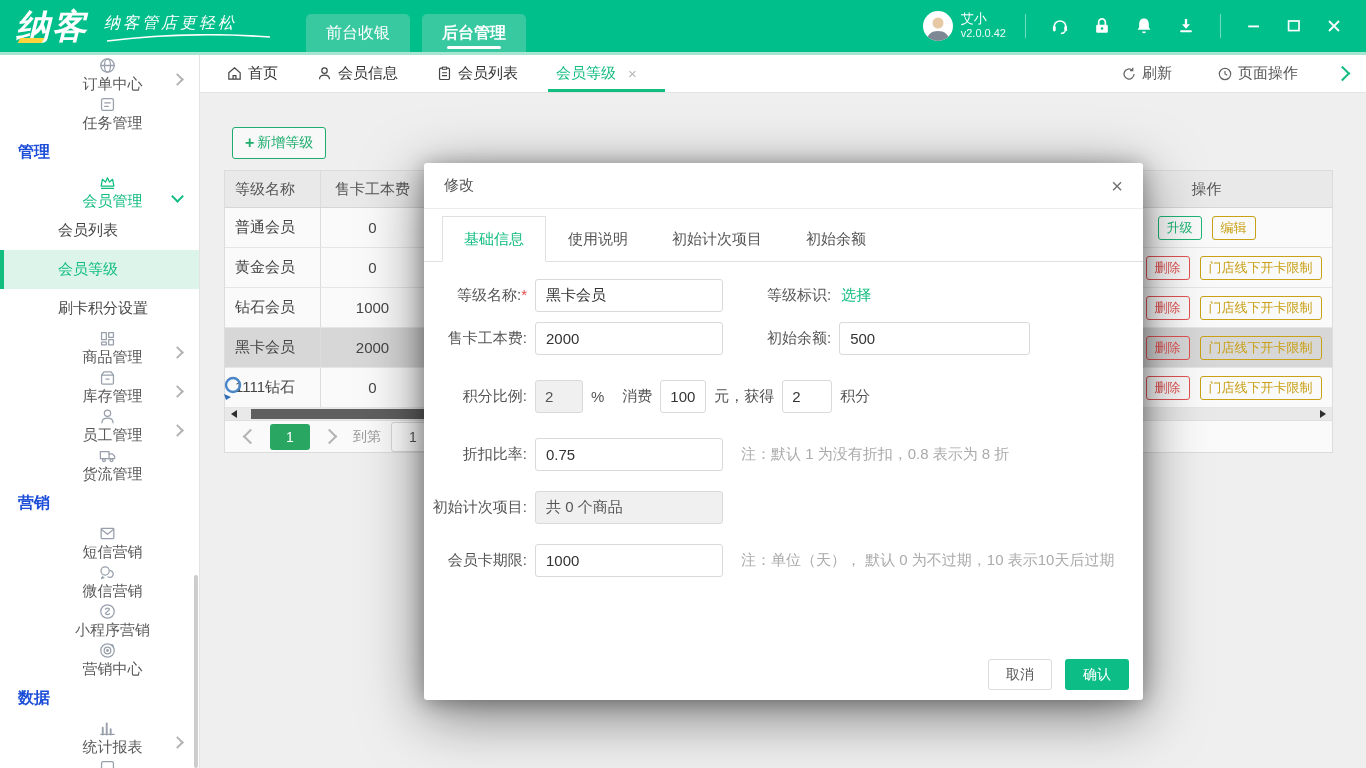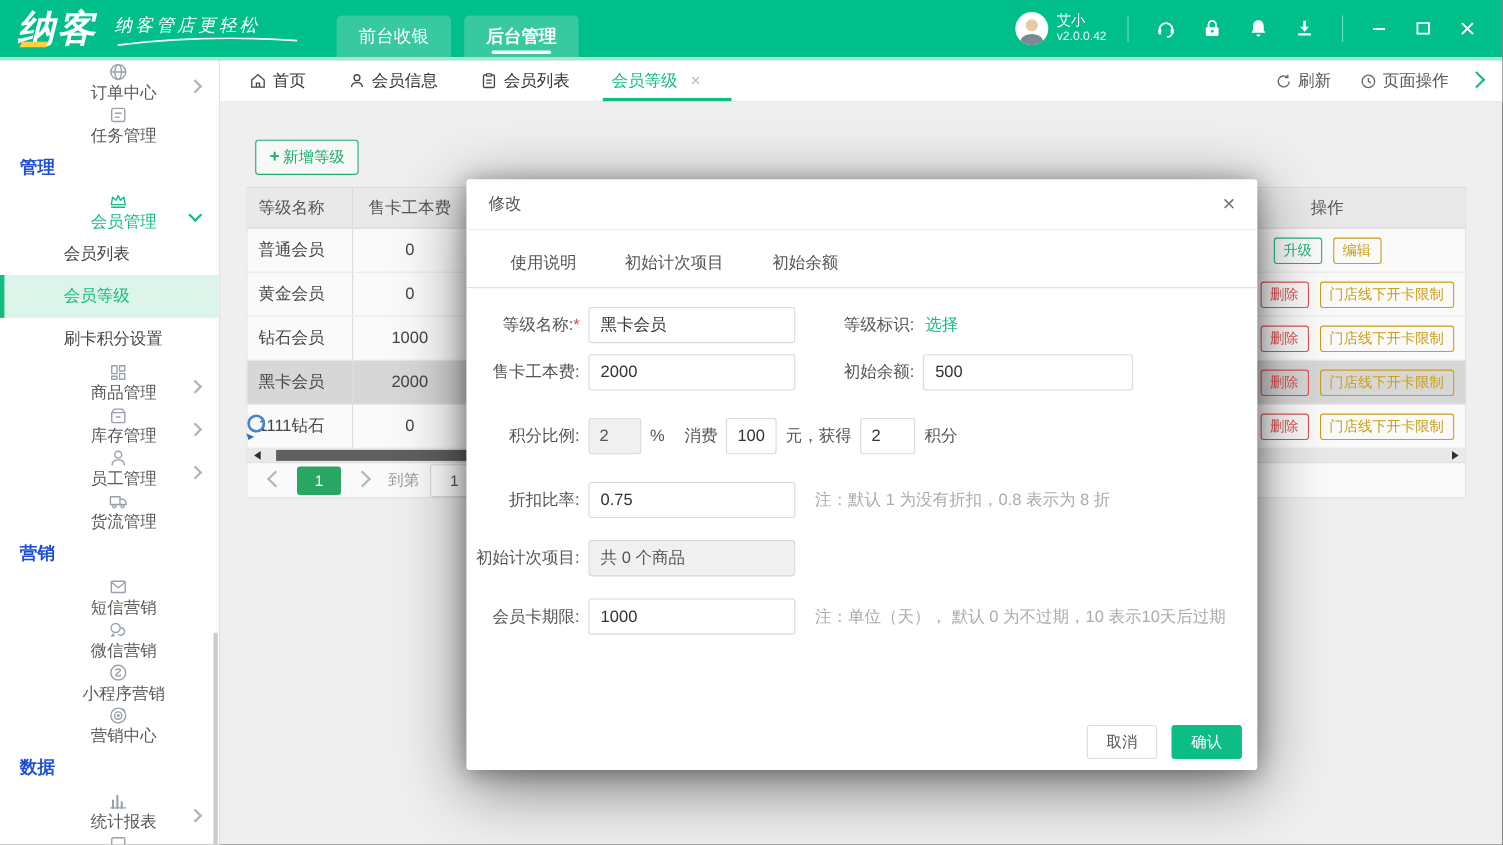--- a/index.html
+++ b/index.html
@@ -26,21 +26,21 @@
   .winbtn{width:40px;display:flex;justify-content:center;align-items:center;color:#fff;font-size:16px;}
   svg.wico{width:20px;height:20px;}
   
   .tabbar{position:absolute;left:200px;top:55px;width:1166px;height:37px;background:#fff;border-bottom:1px solid #e3e3e3;display:flex;z-index:1;}
   .tab{display:flex;align-items:center;height:37px;margin-left:38px;color:#333;font-size:15px;position:relative;}
   .tab.first{margin-left:26px;}
   .tico{width:17px;height:17px;margin-right:5px;}
   .tab.active{color:#12bd80;}
   .tab.active::after{content:"";position:absolute;bottom:0;left:-8px;right:-28px;height:3px;background:#12bd80;}
   .tab-close{margin-left:12px;color:#b5b5b5;font-size:15px;}
-  .tabbar-right{margin-left:auto;display:flex;align-items:center;color:#555;font-size:15px;padding-right:12px;}
+  .tabbar-right{margin-left:auto;display:flex;align-items:center;color:#555;font-size:15px;padding-right:12px;gap:19px;}
   .tb-act{display:flex;align-items:center;margin-left:26px;}
   .tb-act svg{width:16px;height:16px;margin-right:5px;}
   .tb-chev{margin-left:20px;margin-right:6px;}
   
   .chev{display:inline-block;width:7px;height:7px;border-right:2px solid #b3b3b3;border-bottom:2px solid #b3b3b3;}
   .chev.r{transform:rotate(-45deg);}
   .chev.l{transform:rotate(135deg);}
   .chev.d{transform:rotate(45deg);}
   .chev.green{border-color:#12bd80;}
   .chev.big{width:9px;height:9px;}
@@ -449,20 +449,21 @@
     <circle cx="13" cy="11" r="7" fill="none" stroke="#4a86c8" stroke-width="2.4"></circle>
     <path d="M4 20 l7 3 -5 3 z" fill="#2f6db5"></path>
   </svg>
 
   <div class="modal">
     <div class="m-head">
       <span class="m-title">修改</span>
       <span class="m-close">×</span>
     </div>
     <div class="m-tabs">
+      <div class="m-tab active">基础信息</div>
       <div class="m-tab">使用说明</div>
       <div class="m-tab">初始计次项目</div>
       <div class="m-tab">初始余额</div>
     </div>
     <div class="m-body">
 
       <div class="f-row mb10">
         <span class="f-label"><span>等级名称:</span><span class="req">*</span></span>
         <input class="inp w188" value="黑卡会员" style="">
         <span class="lbl2">等级标识:</span>

